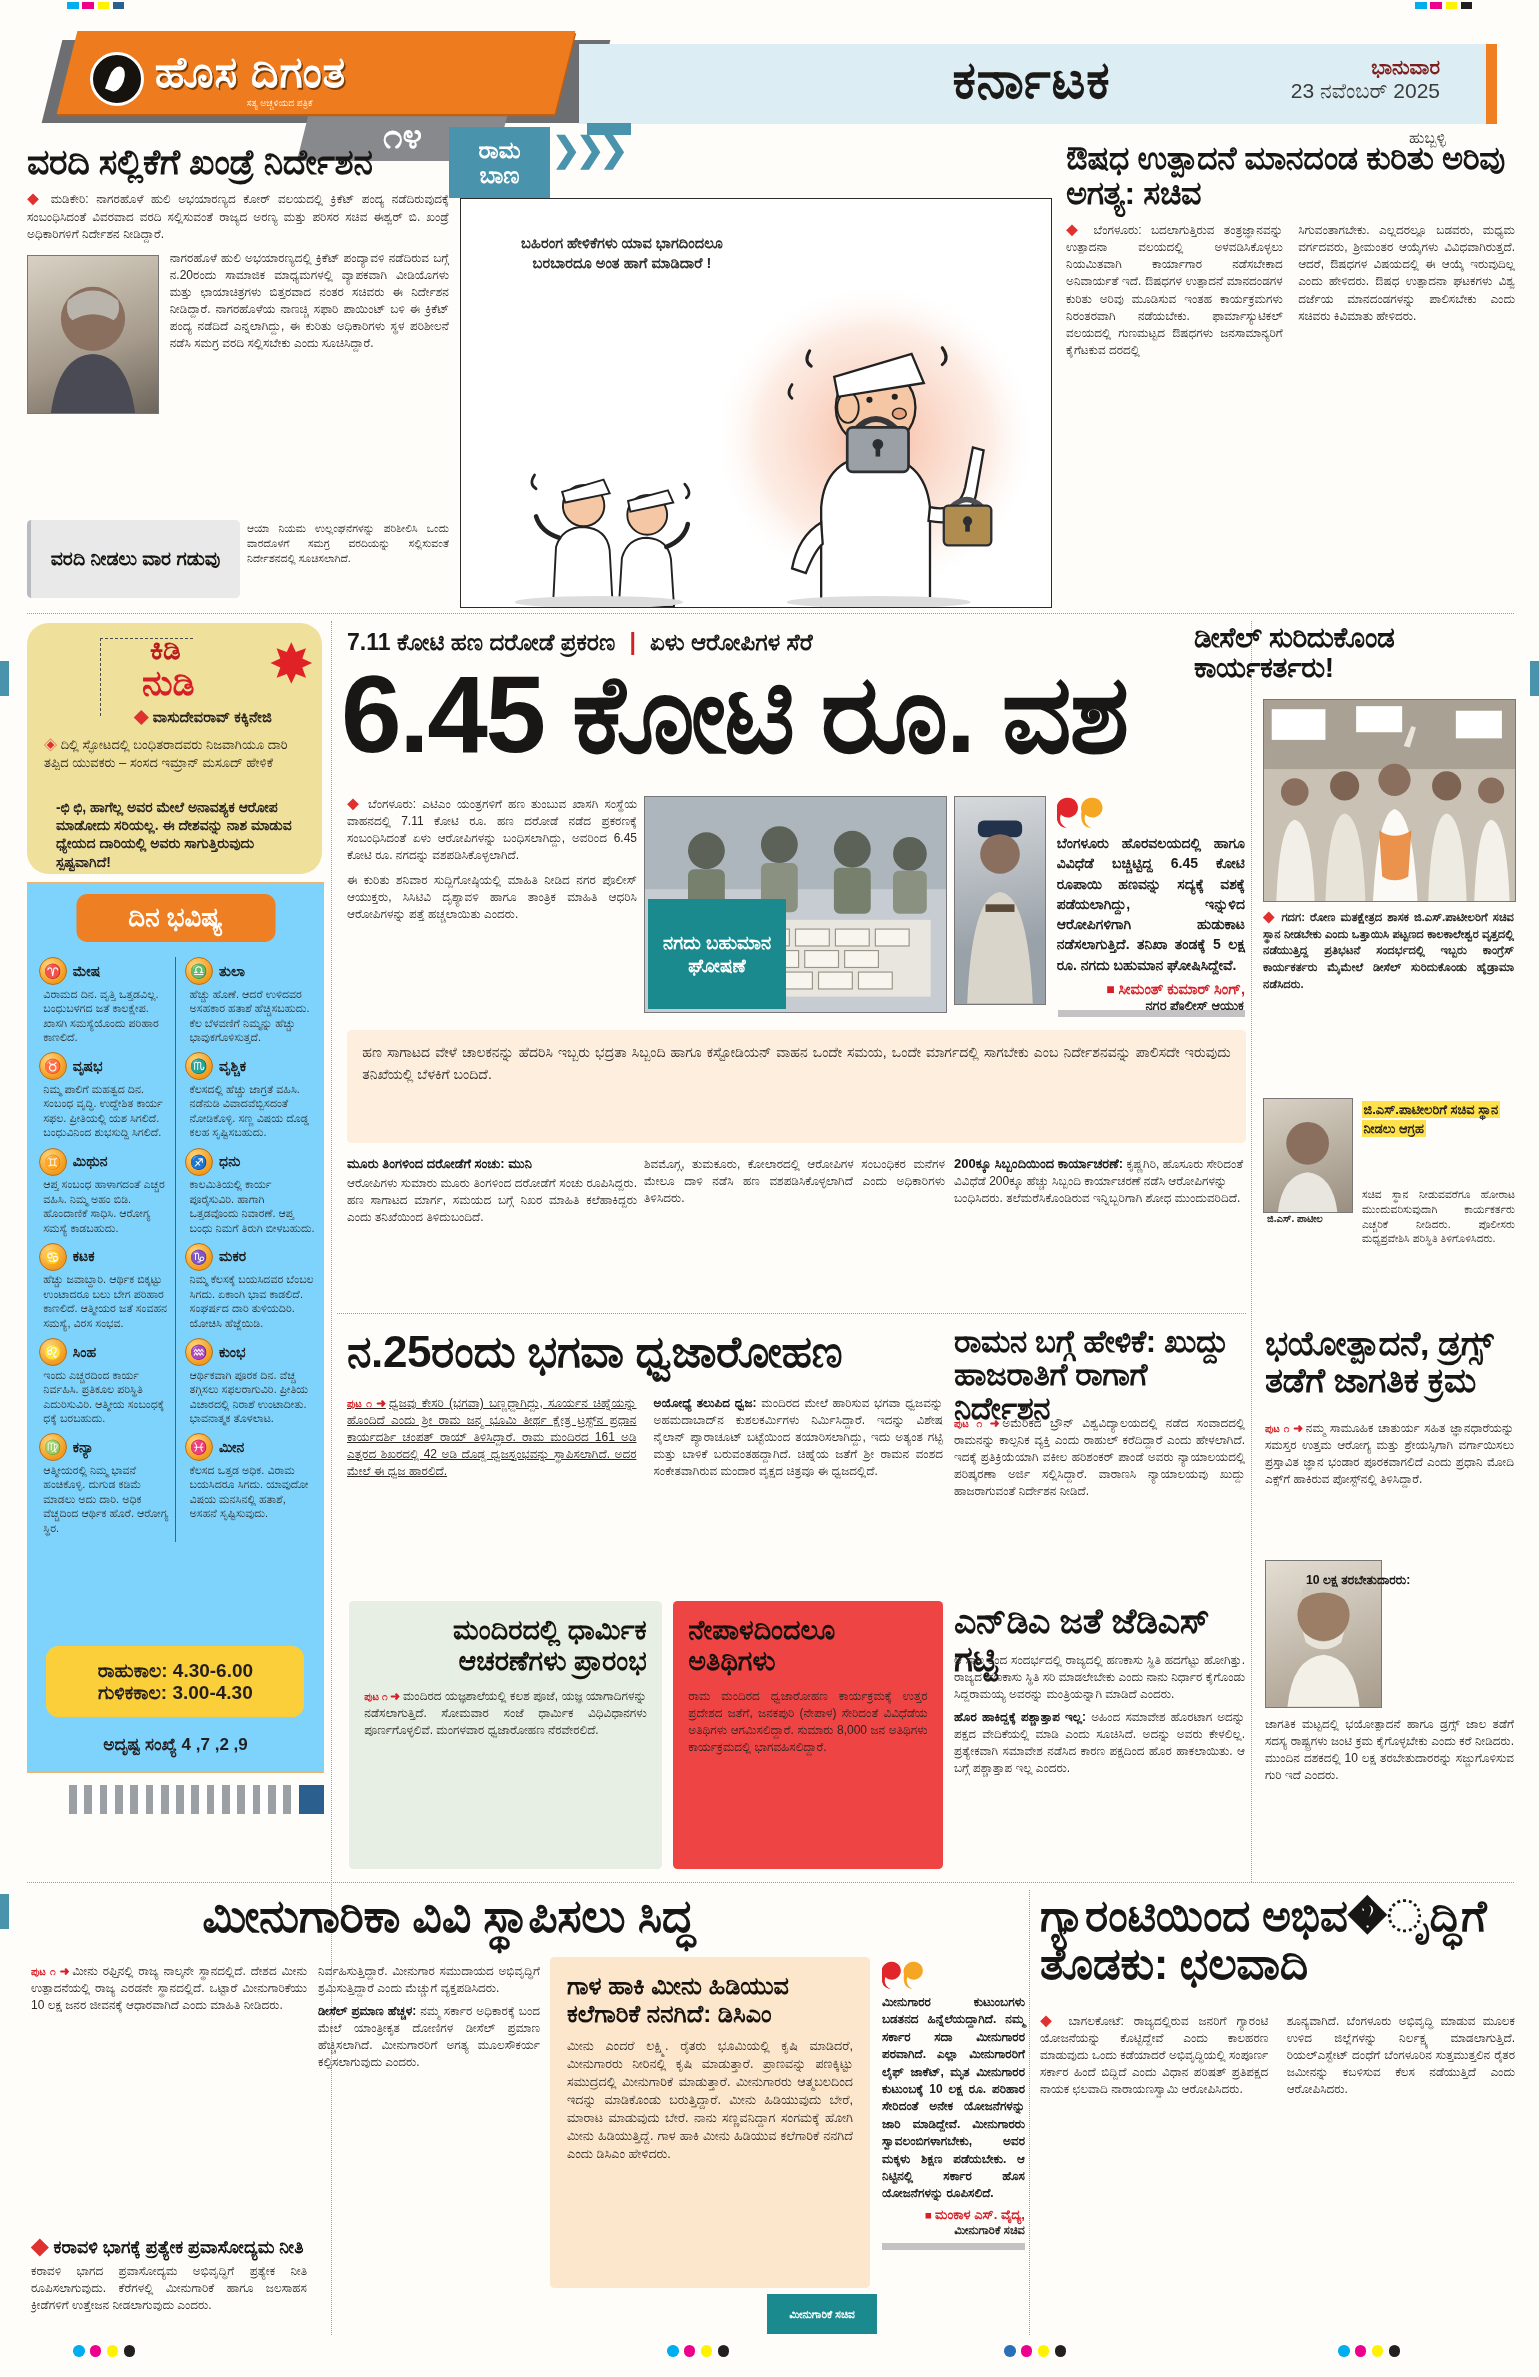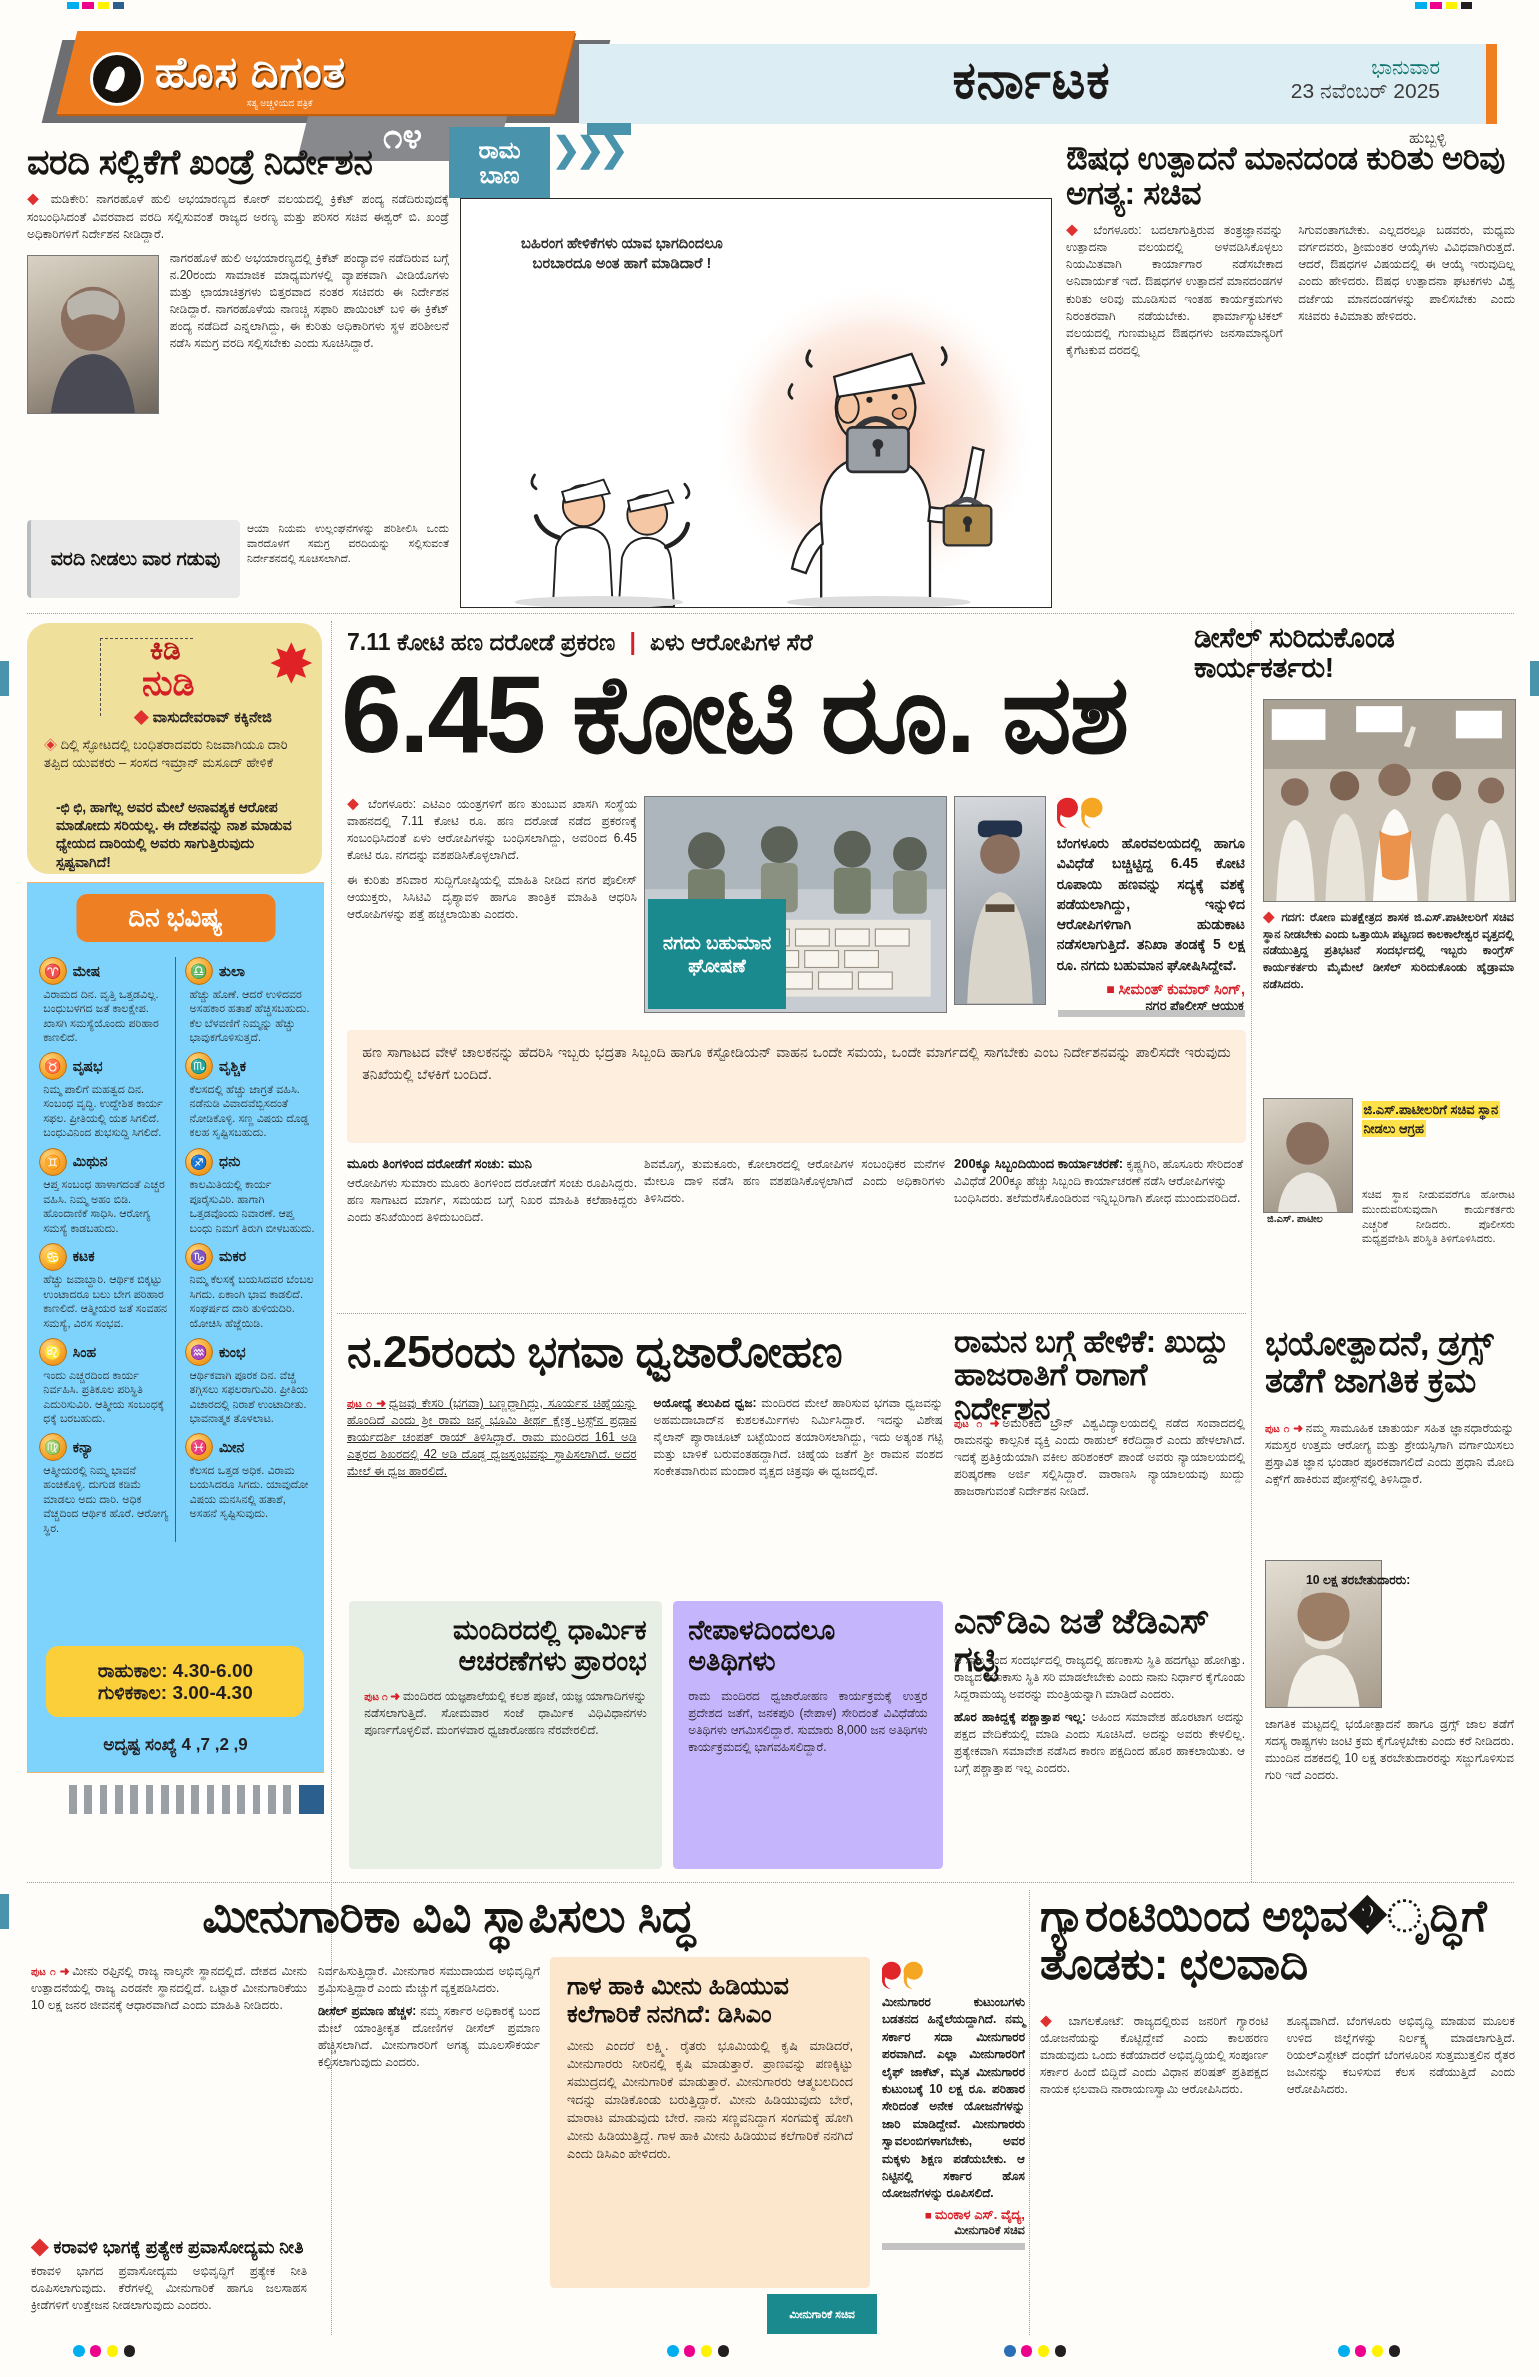--- a/index.html
+++ b/index.html
@@ -65,21 +65,21 @@
     </span>
     <span style="display:flex;flex-direction:column;">
       <span style="color:#fff;font-size:43px;font-weight:bold;text-shadow:1.5px 1.5px 0 #7a3c05;letter-spacing:0.8px;">ಹೊಸ ದಿಗಂತ</span>
       <span style="color:#fff;font-size:9.2px;margin-left:92px;">ಸತ್ಯ ಅಚ್ಚಳಿಯದ ಪತ್ರಿಕೆ</span>
     </span>
   </div>
 
   <div class="abs" style="left:579px;top:44px;width:907px;height:80px;background:#dceef4;">
     <div style="position:absolute;left:207px;top:6.1px;width:491px;text-align:center;font-size:52px;font-weight:bold;color:#1c1a18;letter-spacing:0.8px;">ಕರ್ನಾಟಕ</div>
     <div style="position:absolute;right:46px;top:12.3px;text-align:right;">
-      <div style="color:#0f766e;font-weight:normal;font-size:20px;">ಭಾನುವಾರ</div>
+      <div style="color:#7f1d1d;font-weight:bold;font-size:20px;">ಭಾನುವಾರ</div>
       <div style="color:#3c3a38;font-size:21px;">23 ನವೆಂಬರ್ 2025</div>
     </div>
   </div>
   <div class="abs" style="left:1486px;top:44px;width:10.7px;height:80px;background:#f07f22;"></div>
   <div class="abs" style="left:587px;top:123px;width:44px;height:12.3px;background:#4a93ad;"></div>
   <div class="abs" style="left:1409px;top:129px;font-size:15.3px;color:#2b2927;">ಹುಬ್ಬಳ್ಳಿ</div>
 
   <div class="abs" style="left:27px;top:143px;width:422px;">
     <div class="hl" style="font-size:35px;">ವರದಿ ಸಲ್ಲಿಕೆಗೆ ಖಂಡ್ರೆ ನಿರ್ದೇಶನ</div>
     <div class="body-txt" style="margin-top:10.7px;">
@@ -418,21 +418,21 @@
 
   <div class="abs hl" style="left:347px;top:1328px;width:598px;font-size:44px;">ನ.25ರಂದು ಭಗವಾ ಧ್ವಜಾರೋಹಣ</div>
   <div class="abs" style="left:347px;top:1395px;width:596px;height:196px;column-count:2;column-gap:17px;">
     <p class="body-txt" style="margin:0 0 6.1px 0;text-decoration:underline;"><span class="ptag">ಪುಟ ೧ ➜</span><span>ಧ್ವಜವು ಕೇಸರಿ (ಭಗವಾ) ಬಣ್ಣದ್ದಾಗಿದ್ದು, ಸೂರ್ಯನ ಚಿಹ್ನೆಯನ್ನು ಹೊಂದಿದೆ ಎಂದು ಶ್ರೀ ರಾಮ ಜನ್ಮ ಭೂಮಿ ತೀರ್ಥ ಕ್ಷೇತ್ರ ಟ್ರಸ್ಟ್‌ನ ಪ್ರಧಾನ ಕಾರ್ಯದರ್ಶಿ ಚಂಪತ್ ರಾಯ್ ತಿಳಿಸಿದ್ದಾರೆ. ರಾಮ ಮಂದಿರದ 161 ಅಡಿ ಎತ್ತರದ ಶಿಖರದಲ್ಲಿ 42 ಅಡಿ ದೊಡ್ಡ ಧ್ವಜಸ್ತಂಭವನ್ನು ಸ್ಥಾಪಿಸಲಾಗಿದೆ. ಅದರ ಮೇಲೆ ಈ ಧ್ವಜ ಹಾರಲಿದೆ.</span></p>
     <p class="body-txt" style="margin:0;"><span class="bold-sub">ಅಯೋಧ್ಯೆ ತಲುಪಿದ ಧ್ವಜ:</span> <span>ಮಂದಿರದ ಮೇಲೆ ಹಾರಿಸುವ ಭಗವಾ ಧ್ವಜವನ್ನು ಅಹಮದಾಬಾದ್‌ನ ಕುಶಲಕರ್ಮಿಗಳು ನಿರ್ಮಿಸಿದ್ದಾರೆ. ಇದನ್ನು ವಿಶೇಷ ನೈಲಾನ್ ಪ್ಯಾರಾಚೂಟ್ ಬಟ್ಟೆಯಿಂದ ತಯಾರಿಸಲಾಗಿದ್ದು, ಇದು ಅತ್ಯಂತ ಗಟ್ಟಿ ಮತ್ತು ಬಾಳಿಕೆ ಬರುವಂತಹದ್ದಾಗಿದೆ. ಚಿಹ್ನೆಯ ಜತೆಗೆ ಶ್ರೀ ರಾಮನ ವಂಶದ ಸಂಕೇತವಾಗಿರುವ ಮಂದಾರ ವೃಕ್ಷದ ಚಿತ್ರವೂ ಈ ಧ್ವಜದಲ್ಲಿದೆ.</span></p>
   </div>
   <div class="abs colbox" style="left:349px;top:1601px;width:313px;height:268px;background:#e7eee4;padding:14px 15.3px;box-sizing:border-box;">
     <div class="box-title" style="font-size:27px;text-align:right;">ಮಂದಿರದಲ್ಲಿ ಧಾರ್ಮಿಕ ಆಚರಣೆಗಳು ಪ್ರಾರಂಭ</div>
     <p class="body-txt" style="margin-top:10.7px;"><span class="ptag">ಪುಟ ೧ ➜</span><span>ಮಂದಿರದ ಯಜ್ಞಶಾಲೆಯಲ್ಲಿ ಕಲಶ ಪೂಜೆ, ಯಜ್ಞ ಯಾಗಾದಿಗಳನ್ನು ನಡೆಸಲಾಗುತ್ತಿದೆ. ಸೋಮವಾರ ಸಂಜೆ ಧಾರ್ಮಿಕ ವಿಧಿವಿಧಾನಗಳು ಪೂರ್ಣಗೊಳ್ಳಲಿವೆ. ಮಂಗಳವಾರ ಧ್ವಜಾರೋಹಣ ನೆರವೇರಲಿದೆ.</span></p>
   </div>
-  <div class="abs colbox" style="left:673px;top:1601px;width:270px;height:268px;background:#c4b5fd;padding:14px 15.3px;box-sizing:border-box;">
+  <div class="abs colbox" style="left:673px;top:1601px;width:270px;height:268px;background:#ef4444;padding:14px 15.3px;box-sizing:border-box;">
     <div class="box-title" style="font-size:27px;">ನೇಪಾಳದಿಂದಲೂ ಅತಿಥಿಗಳು</div>
     <p class="body-txt" style="margin-top:10.7px;">ರಾಮ ಮಂದಿರದ ಧ್ವಜಾರೋಹಣ ಕಾರ್ಯಕ್ರಮಕ್ಕೆ ಉತ್ತರ ಪ್ರದೇಶದ ಜತೆಗೆ, ಜನಕಪುರಿ (ನೇಪಾಳ) ಸೇರಿದಂತೆ ವಿವಿಧೆಡೆಯ ಅತಿಥಿಗಳು ಆಗಮಿಸಲಿದ್ದಾರೆ. ಸುಮಾರು 8,000 ಜನ ಅತಿಥಿಗಳು ಕಾರ್ಯಕ್ರಮದಲ್ಲಿ ಭಾಗವಹಿಸಲಿದ್ದಾರೆ.</p>
   </div>
 
   <div class="abs hl" style="left:954px;top:1325px;width:291px;font-size:31px;">ರಾಮನ ಬಗ್ಗೆ ಹೇಳಿಕೆ: ಖುದ್ದು ಹಾಜರಾತಿಗೆ ರಾಗಾಗೆ ನಿರ್ದೇಶನ</div>
   <div class="abs body-txt" style="left:954px;top:1415px;width:291px;height:173px;overflow:hidden;">
     <span class="ptag">ಪುಟ ೧ ➜</span><span>ಅಮೆರಿಕದ ಬ್ರೌನ್ ವಿಶ್ವವಿದ್ಯಾಲಯದಲ್ಲಿ ನಡೆದ ಸಂವಾದದಲ್ಲಿ ರಾಮನನ್ನು ಕಾಲ್ಪನಿಕ ವ್ಯಕ್ತಿ ಎಂದು ರಾಹುಲ್ ಕರೆದಿದ್ದಾರೆ ಎಂದು ಹೇಳಲಾಗಿದೆ. ಇದಕ್ಕೆ ಪ್ರತಿಕ್ರಿಯೆಯಾಗಿ ವಕೀಲ ಹರಿಶಂಕರ್ ಪಾಂಡೆ ಅವರು ನ್ಯಾಯಾಲಯದಲ್ಲಿ ಪರಿಷ್ಕರಣಾ ಅರ್ಜಿ ಸಲ್ಲಿಸಿದ್ದಾರೆ. ವಾರಾಣಸಿ ನ್ಯಾಯಾಲಯವು ಖುದ್ದು ಹಾಜರಾಗುವಂತೆ ನಿರ್ದೇಶನ ನೀಡಿದೆ.</span>
   </div>
   <div class="abs hl" style="left:954px;top:1602px;width:291px;font-size:35px;">ಎನ್‌ಡಿಎ ಜತೆ ಜೆಡಿಎಸ್ ಗಟ್ಟಿ</div>
   <div class="abs body-txt" style="left:954px;top:1652px;width:291px;height:226px;overflow:hidden;">

